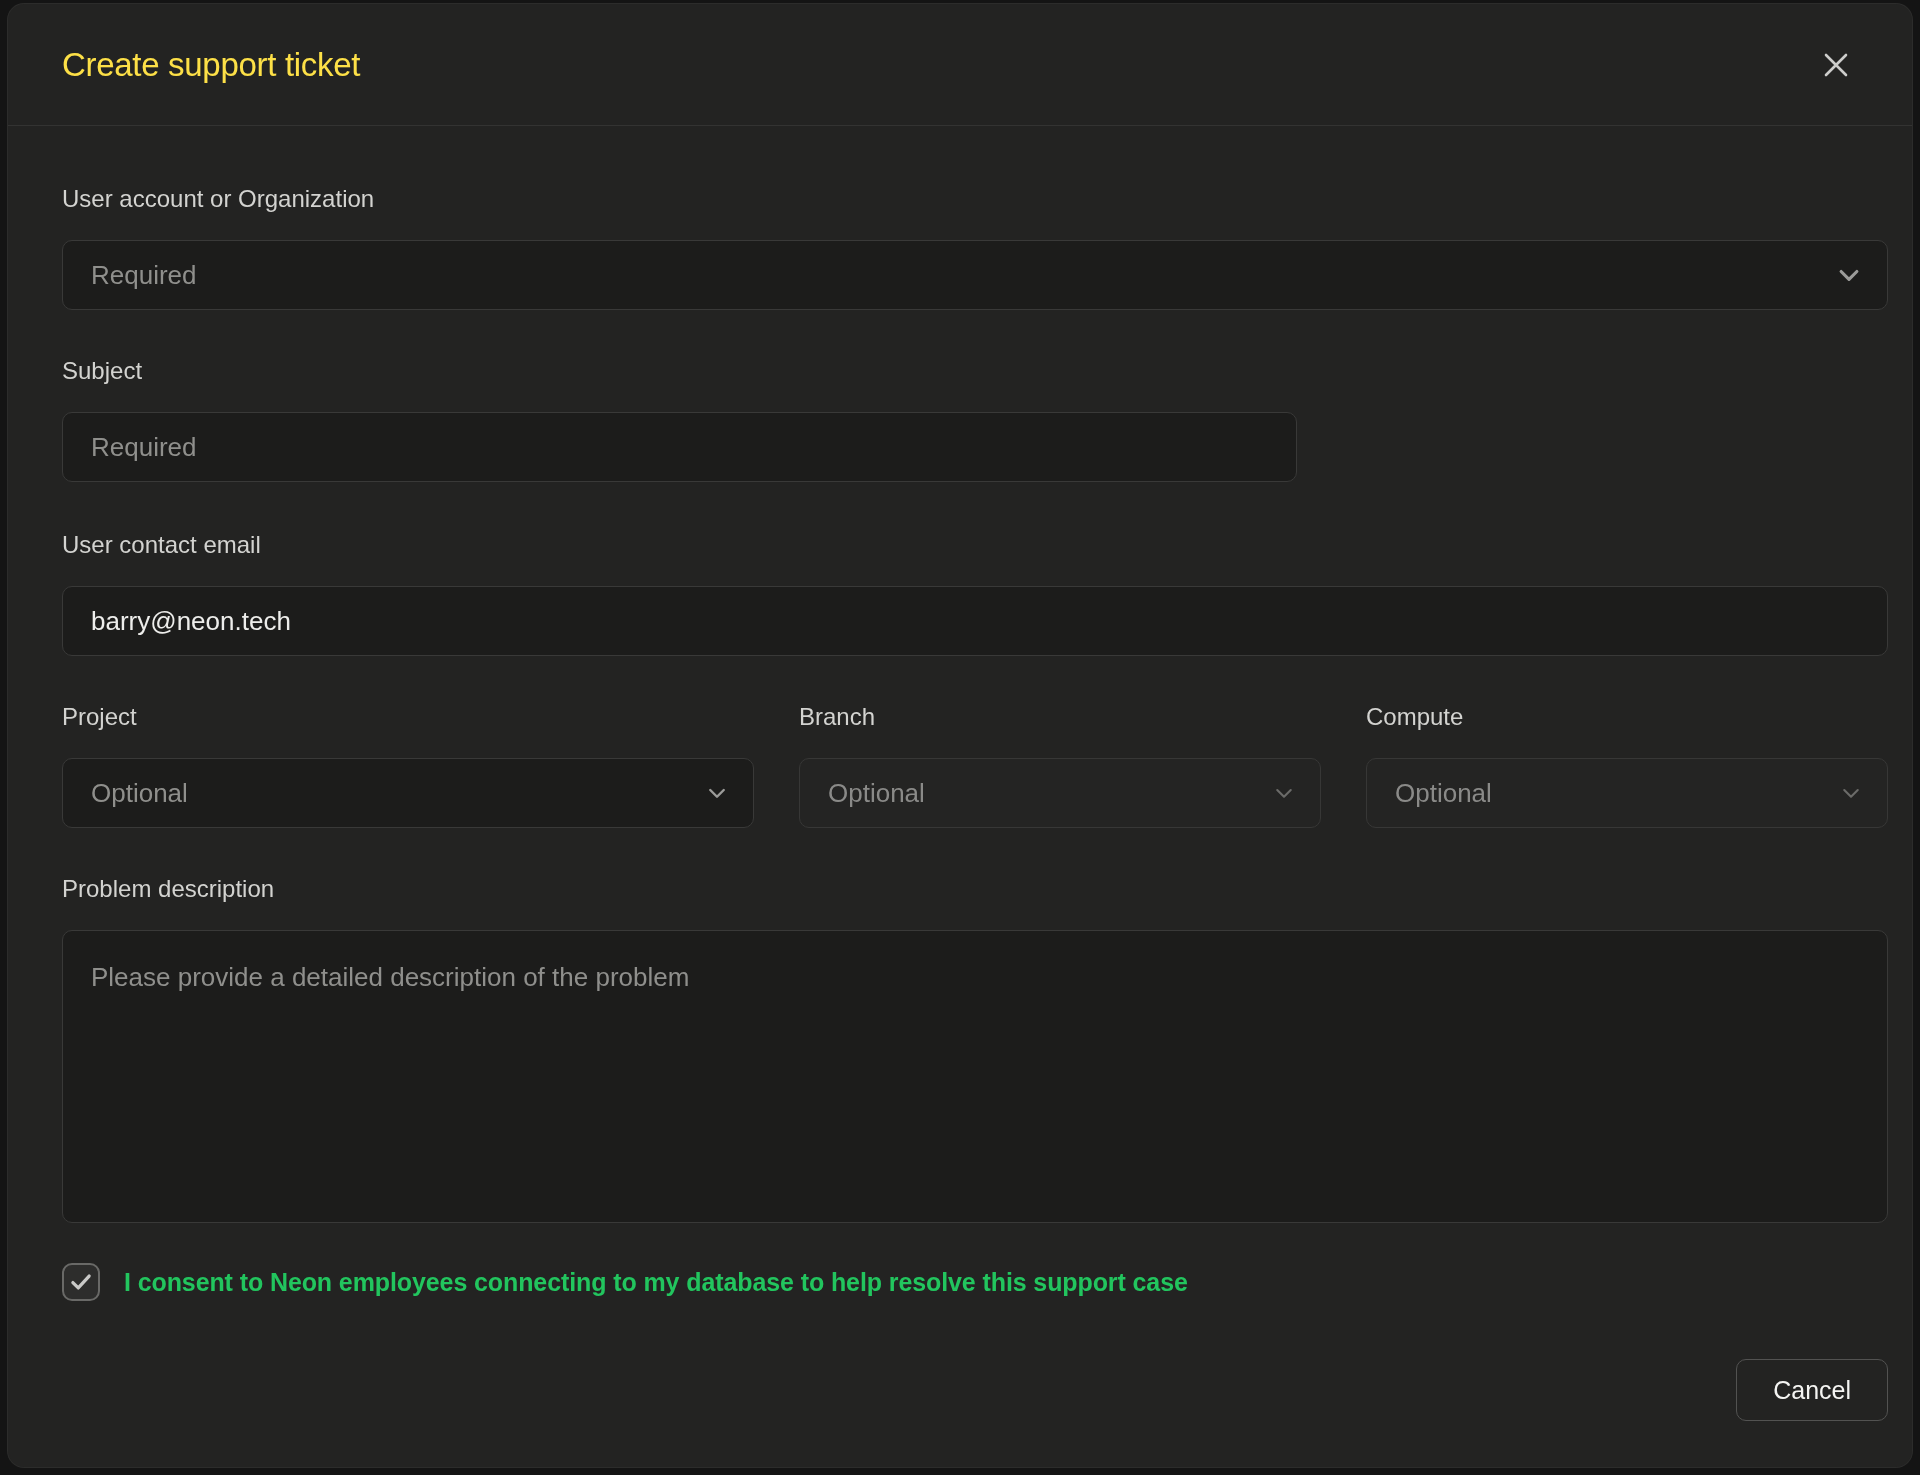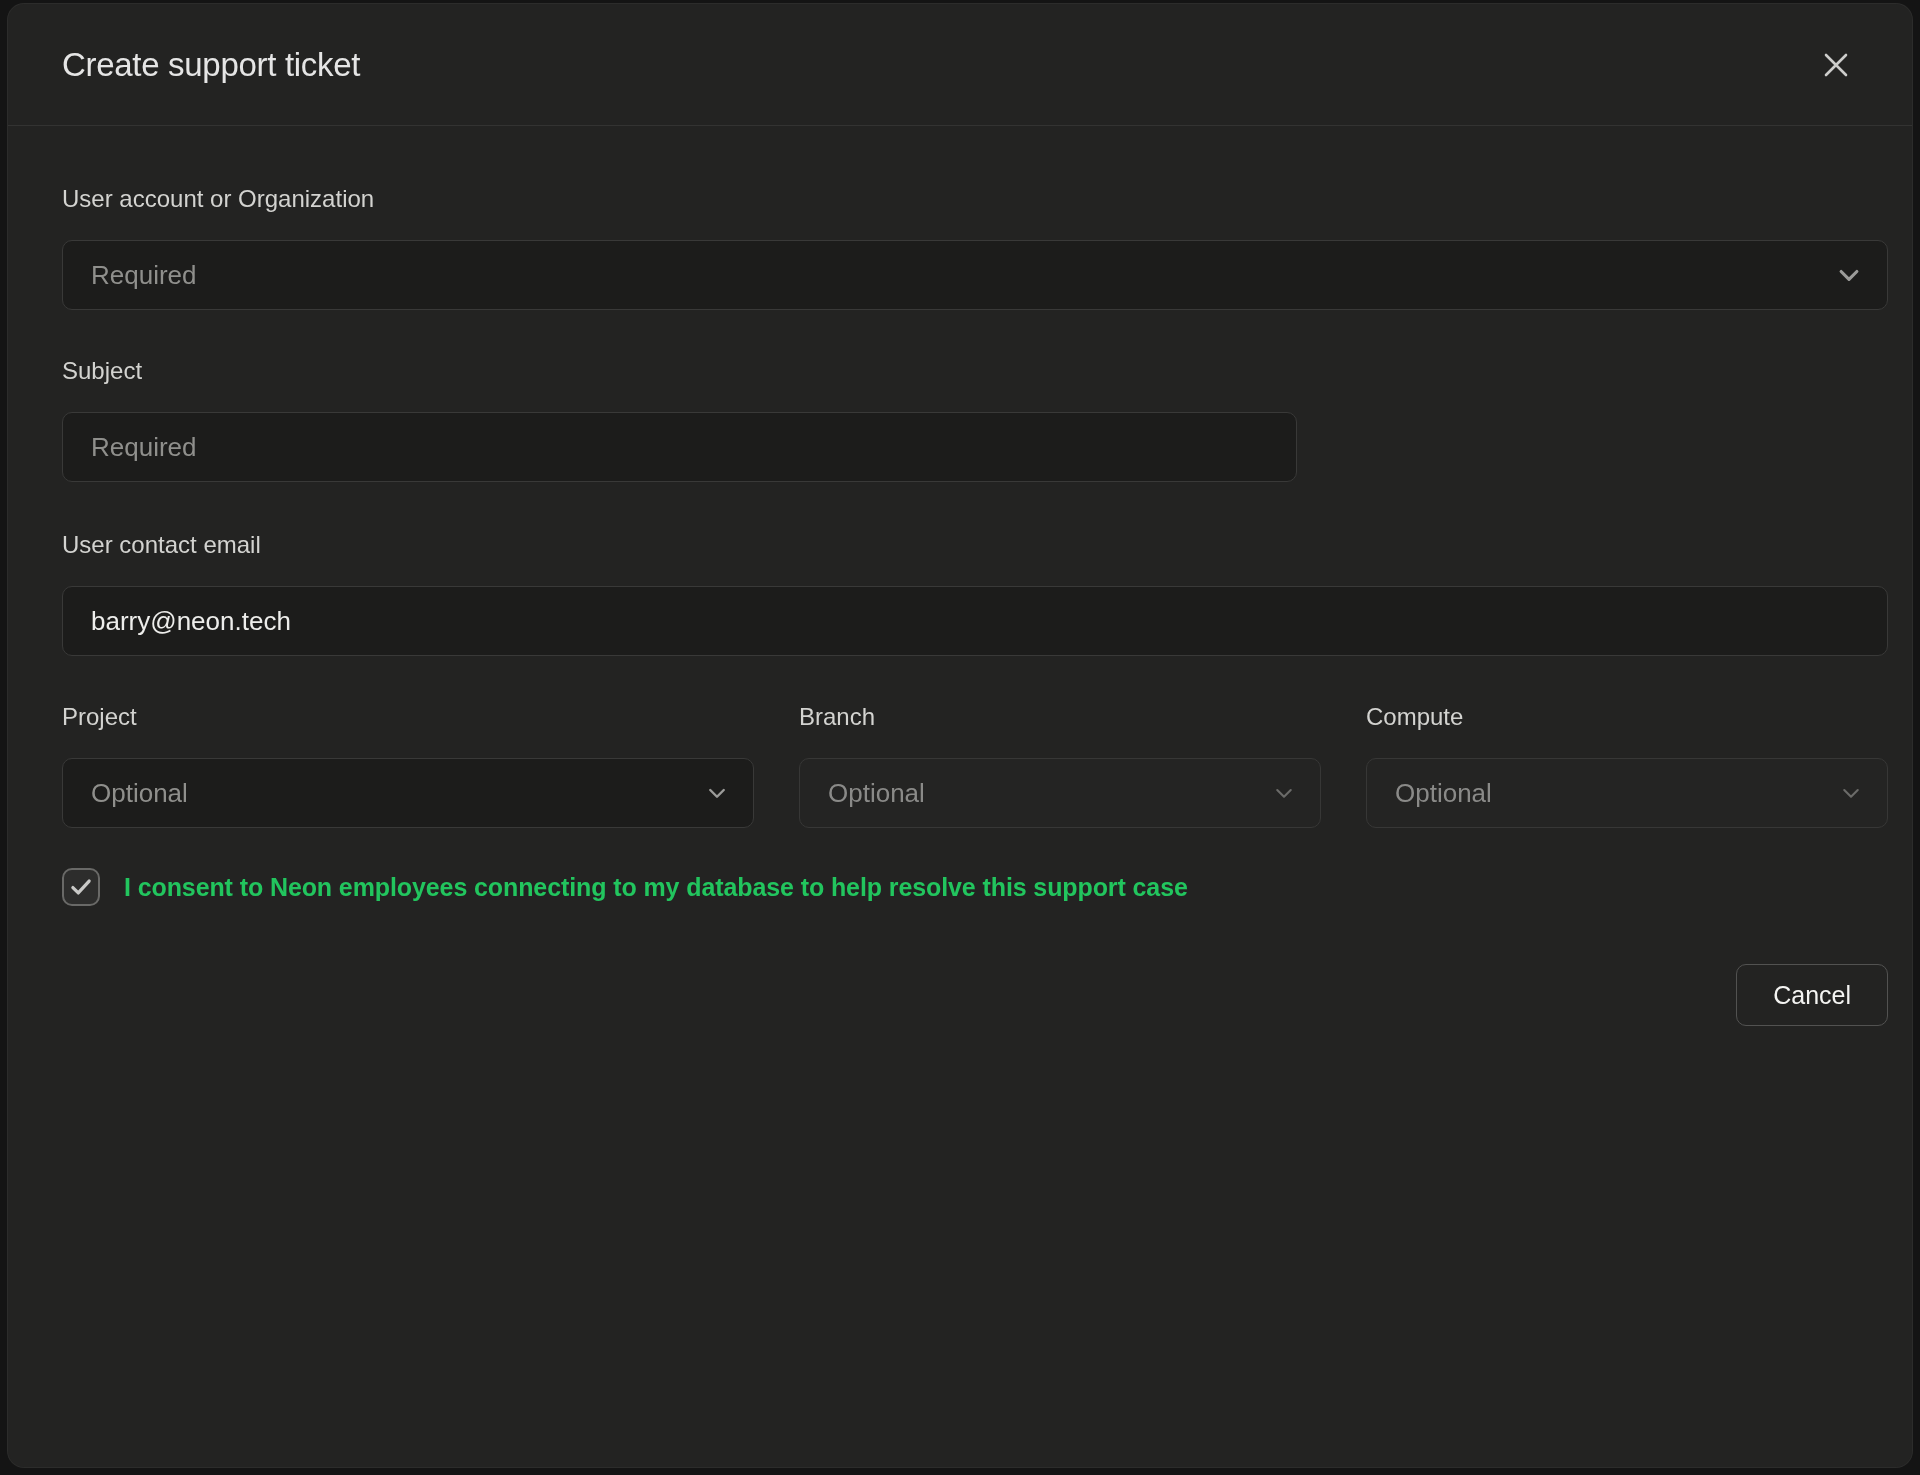--- a/index.html
+++ b/index.html
@@ -22,21 +22,21 @@
     flex: 0 0 122px;
     padding: 0 54px;
     display: flex;
     align-items: center;
     justify-content: space-between;
     border-bottom: 1px solid #333332;
   }
   .modal-title {
     font-size: 33px;
     font-weight: 500;
-    color: #e5e5e5;
+    color: #fde047;
     letter-spacing: -0.3px;
   }
   .close-btn {
     width: 44px; height: 44px;
     display: flex; align-items: center; justify-content: center;
     background: transparent; border: none; cursor: pointer;
   }
   .modal-body {
     flex: 1 1 auto;
     padding: 58px 24px 47px 54px;
@@ -213,20 +213,24 @@
           <span class="placeholder">Optional</span>
           <span class="chevron">
             <svg width="24" height="24" viewBox="0 0 16 16" fill="none">
               <path d="M3.5 6 L8 10.5 L12.5 6" stroke="#6b6b69" stroke-width="1.4" stroke-linecap="round" stroke-linejoin="round"></path>
             </svg>
           </span>
         </div>
       </div>
     </div>
 
+    <div class="field-group mt-46">
+      <label class="field-label">Problem description</label>
+      <textarea class="control" placeholder="Please provide a detailed description of the problem" style=""></textarea>
+    </div>
 
     <div class="consent-row">
       <div class="checkbox" data-checked="true">
         <span style="display:flex;">
           <svg width="26" height="26" viewBox="0 0 24 24" fill="none">
             <path d="M4.5 12.5 L9.5 17.5 L19.5 6.5" stroke="#c9c9c7" stroke-width="3" stroke-linecap="round" stroke-linejoin="round"></path>
           </svg>
         </span>
       </div>
       <div class="consent-label">I consent to Neon employees connecting to my database to help resolve this support case</div>

